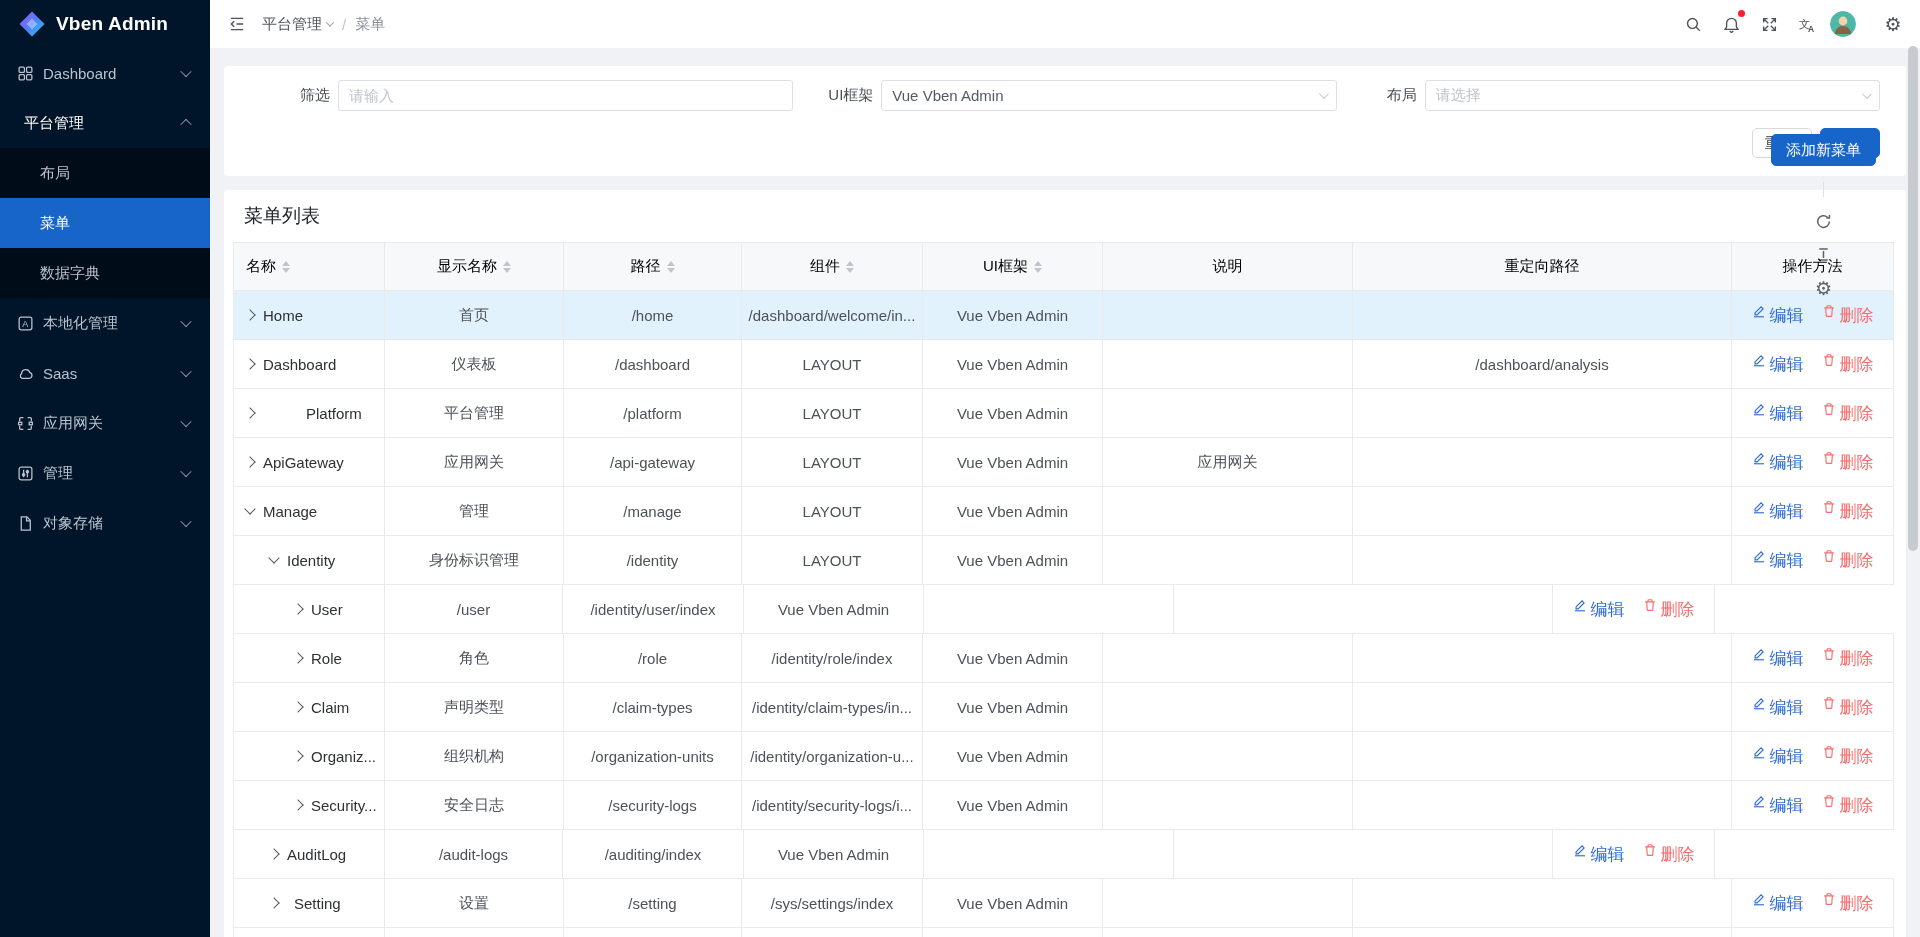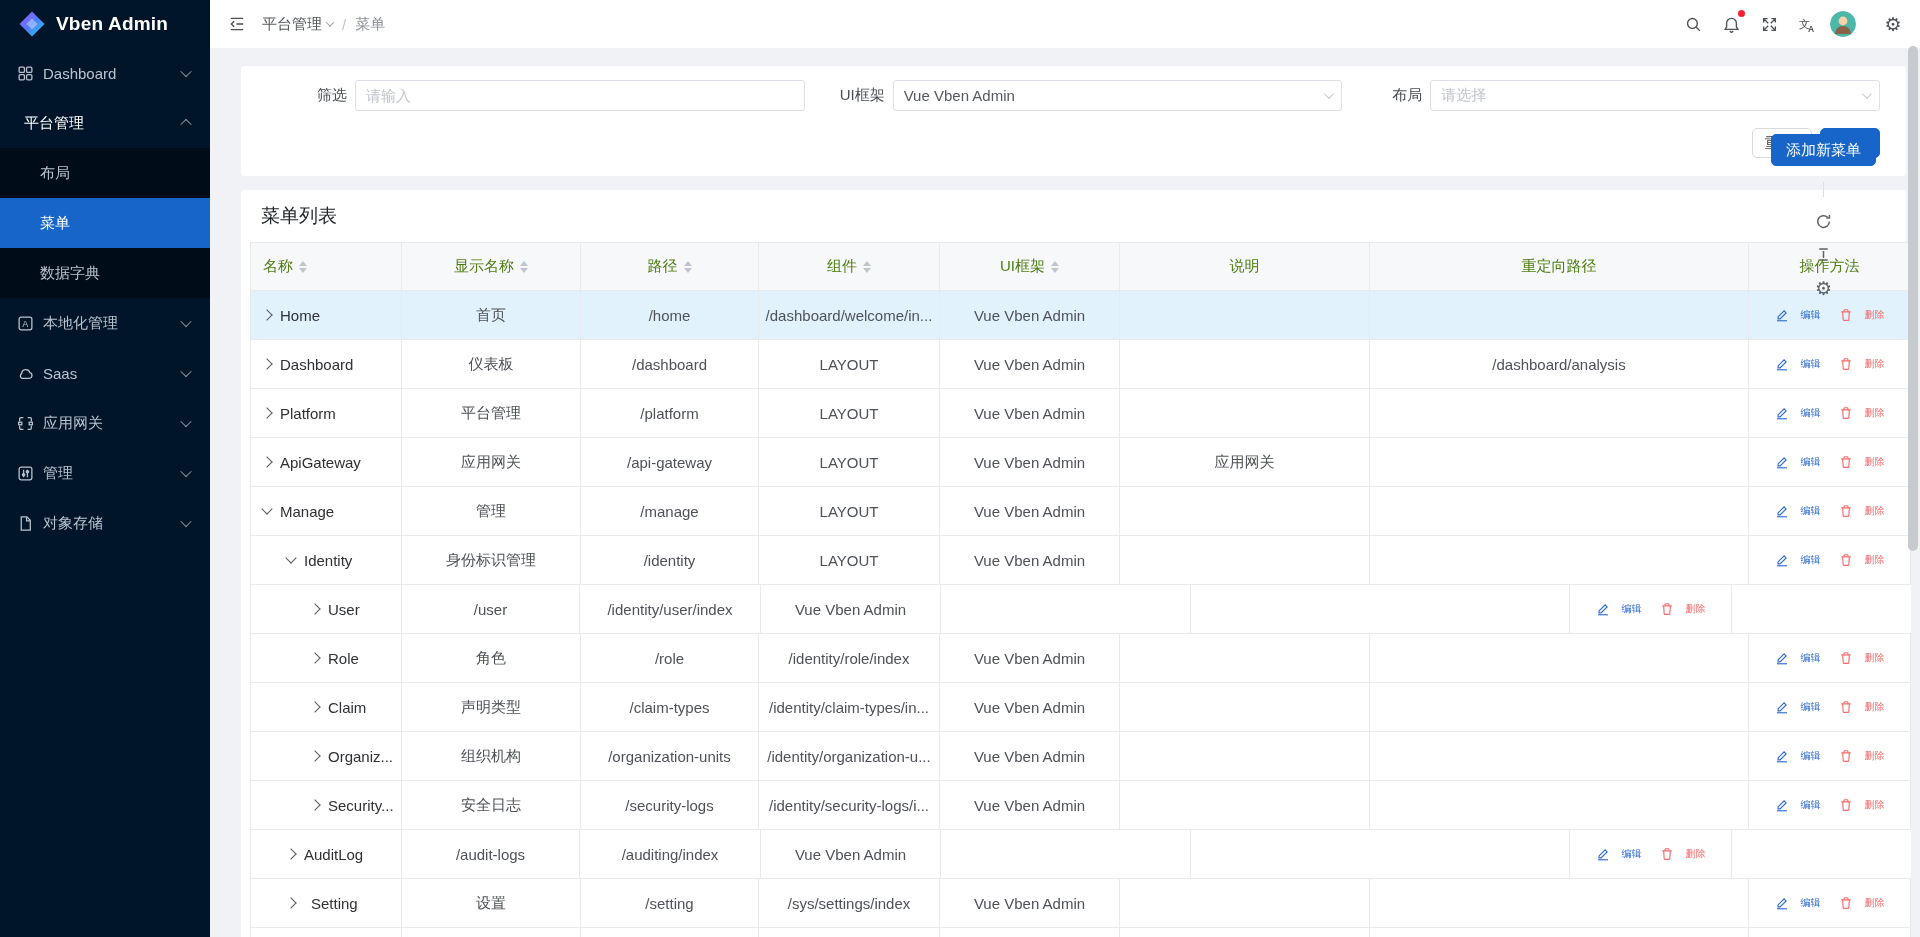--- a/index.html
+++ b/index.html
@@ -34,21 +34,21 @@
   .bc-chev { width:6px; height:6px; border-right:1.3px solid #9aa0a6; border-bottom:1.3px solid #9aa0a6; transform:rotate(45deg) translate(-1px,-1px); }
   .bc-sep { color:#c0c3c8; margin:0 9px; }
   .bc-cur { color:#8c9095; }
   .top-actions { margin-left:auto; display:flex; align-items:center; gap:8px; }
   .dot { position:absolute; top:1px; right:1px; width:7px; height:7px; border-radius:50%; background:#f5222d; }
   .avatar { width:26px; height:26px; border-radius:50%; overflow:hidden; cursor:pointer; flex:none; }
   .gear-glyph { font-size:19px; line-height:1; }
   .ml { margin-left:14px; }
 
   
-  .content { flex:1; padding:18px 14px 0 31px; overflow:hidden; }
+  .content { flex:1; padding:18px 14px 0 14px; overflow:hidden; }
   .card { background:#fff; border-radius:4px; }
 
   .filter-card { height:110px; padding:14px 26px 16px; margin-bottom:14px; }
   .filter-row { display:flex; align-items:center; }
   .fgroup { flex:1; display:flex; align-items:center; min-width:0; }
   .f-label { width:80px; text-align:right; margin-right:8px; font-size:15px; color:#4a4e54; flex:none; }
   .f-input, .f-select { flex:1; height:31px; border:1px solid #dcdfe6; border-radius:3px; background:#fff; font-size:15px; color:#55595f; padding:0 10px; display:flex; align-items:center; }
   .f-input { outline:none; font-family:inherit; }
   .f-input::placeholder { color:#c0c4cc; }
   .f-select { cursor:pointer; }
@@ -65,39 +65,39 @@
   .table-card { padding:0 13px 0 9px; }
   .table-titlebar { height:52px; display:flex; align-items:center; padding:0 17px 0 11px; }
   .tbl-title { font-size:19px; font-weight:500; color:#22252a; }
   .tbl-tools { margin-left:auto; display:flex; align-items:center; gap:16px;flex-direction:column; }
   .vdiv { width:1px; height:15px; background:#dcdfe6; }
   .ticon { color:#5f6368; display:flex; align-items:center; cursor:pointer; }
   .ticon svg { width:17px; height:17px; }
 
   .grid { border-top:1px solid var(--border,#e8eaec); border-left:1px solid var(--border,#e8eaec); width:1661px; }
   .thead { display:flex; background:#f7f8fa; border-bottom:1px solid var(--border,#e8eaec); }
-  .th { height:47px; display:flex; align-items:center; justify-content:center; font-size:15px; font-weight:500; color:#4d7c0f; border-right:1px solid var(--border,#e8eaec); }
+  .th { height:47px; display:flex; align-items:center; justify-content:center; font-size:15px; font-weight:500; color:#000000; border-right:1px solid var(--border,#e8eaec); }
   .th.col0 { justify-content:flex-start; padding-left:12px; }
   .sorter { display:inline-flex; flex-direction:column; margin-left:6px; gap:2px; cursor:pointer; }
   .cu { width:0; height:0; border-left:4px solid transparent; border-right:4px solid transparent; border-bottom:5px solid #c0c4cc; }
   .cd { width:0; height:0; border-left:4px solid transparent; border-right:4px solid transparent; border-top:5px solid #c0c4cc; }
 
   .trow { display:flex; background:#fff; border-bottom:1px solid var(--border,#e8eaec); }
   .trow.current { background:var(--row-highlight,#e2f2fc); }
   .trow.current .td { background:transparent; }
   .td { height:48px; display:flex; align-items:center; justify-content:center; font-size:15px; color:#4e5258; border-right:1px solid var(--border,#e8eaec); white-space:nowrap; overflow:hidden; }
   .name-cell { justify-content:flex-start; padding-left:12px; }
   .nm { color:#2e3033; }
   .chev { width:8px; height:8px; border-right:1.5px solid #565a60; border-bottom:1.5px solid #565a60; margin-right:9px; flex:none; cursor:pointer; }
   .chev.right { transform:rotate(-45deg); }
   .chev.down { transform:rotate(45deg); margin-top:-4px; }
   .col0{width:151px}.col1{width:179px}.col2{width:178px}.col3{width:181px}
   .col4{width:180px}.col5{width:250px}.col6{width:379px}.col7{width:162px}
   .ops { gap:18px; }
-  .op { display:inline-flex; align-items:flex-start; gap:12px; cursor:pointer; text-decoration:none; font-size:10px; }
+  .op { display:inline-flex; align-items:flex-start; gap:4px; cursor:pointer; text-decoration:none; font-size:17px; }
   .op svg { width:14px; height:14px; }
   .op.edit { color:var(--link,#2e6bd3); }
   .op.del { color:var(--danger,#f56c6c); }
 
   .page-scrollbar { position:absolute; right:2px; top:46px; width:10px; height:505px; border-radius:5px; background:#c7cacf; cursor:pointer; }
 </style>
 </head>
 <body>
 
 <aside class="sidebar">
@@ -422,21 +422,21 @@
                 <a class="op del">
                   <svg viewBox="0 0 16 16" fill="none" stroke="currentColor" stroke-width="1.3">
                     <path d="M2.5 4.5h11M5.7 4.3V3a1 1 0 0 1 1-1h2.6a1 1 0 0 1 1 1v1.3M4.2 4.7l.6 8.6a1 1 0 0 0 1 .9h4.4a1 1 0 0 0 1-.9l.6-8.6"></path>
                   </svg>
                   <span>删除</span>
                 </a>
               </div>
             </div>
 
             <div class="trow">
-              <div class="td col0 name-cell" style="padding-left: 12px;">
+              <div class="td col0 name-cell" style="padding-left: 12px; gap: 43px;">
                 <span class="chev right"></span>
                 <span class="nm">Platform</span>
               </div>
               <div class="td col1">平台管理</div>
               <div class="td col2">/platform</div>
               <div class="td col3">LAYOUT</div>
               <div class="td col4">Vue Vben Admin</div>
               <div class="td col5"></div>
               <div class="td col6"></div>
               <div class="td col7 ops">

